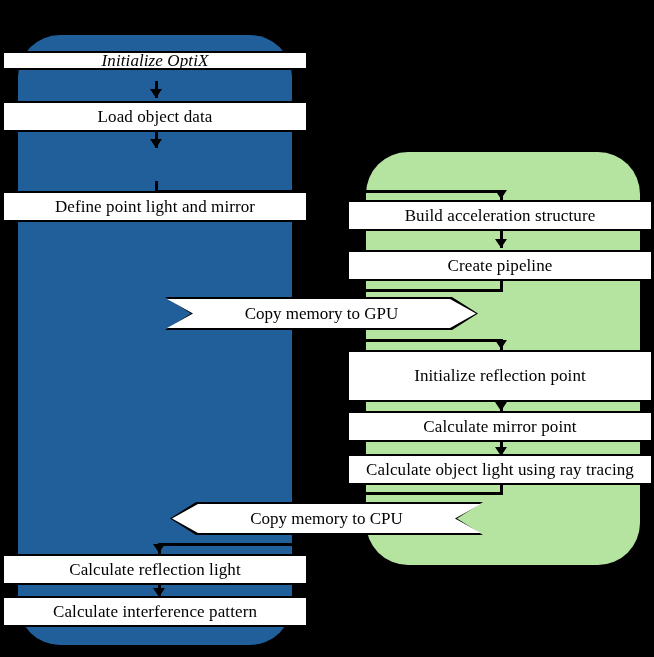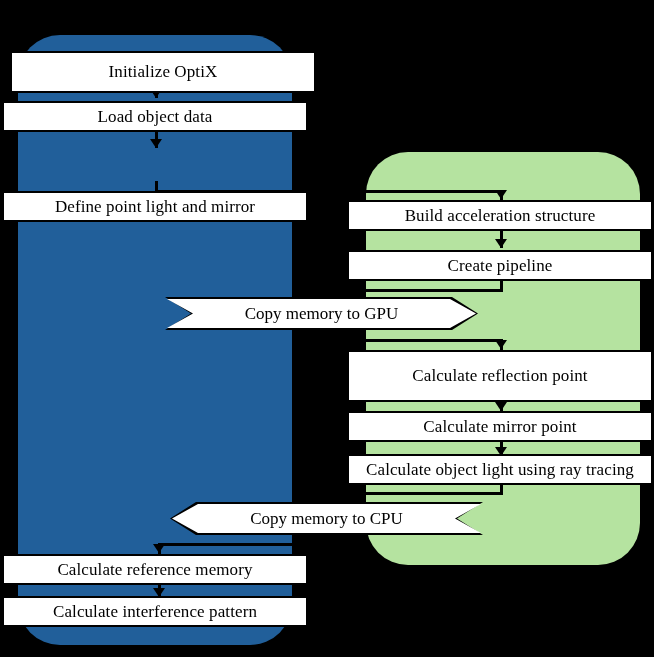--- a/index.html
+++ b/index.html
@@ -146,54 +146,54 @@
   <div class="conn conn-v" style="left:500px; top:484px; height:10px;"></div>
   <div class="conn conn-h" style="left:366px; top:492px; width:137px;"></div>
 
   <div class="conn conn-h" style="left:158px; top:543px; width:138px;"></div>
   <div class="conn conn-v" style="left:158px; top:543px; height:12px;"></div>
   <div class="arrowhead" style="left:153px; top:544px;"></div>
 
   <div class="conn conn-v" style="left:158px; top:585px; height:11px;"></div>
   <div class="arrowhead" style="left:153px; top:588px;"></div>
 
-  <div class="box" style="left:10px; top:51px; width:306px; height:42px;">
+  <div class="box" style="left:2px; top:51px; width:306px; height:19px;font-style:italic;">
     <span>Initialize OptiX</span>
   </div>
 
   <div class="box" style="left:2px; top:101px; width:306px; height:31px;text-align:right;">
     <span>Load object data</span>
   </div>
 
   <div class="box" style="left:2px; top:151px; width:306px; height:31px;margin-top:40px;">
     <span>Define point light and mirror</span>
   </div>
 
   <div class="box" style="left:347px; top:200px; width:306px; height:31px;">
     <span>Build acceleration structure</span>
   </div>
 
   <div class="box" style="left:347px; top:250px; width:306px; height:31px;">
     <span>Create pipeline</span>
   </div>
 
   <div class="box two-line" style="left:347px; top:350px; width:306px; height:52px; flex-direction:column;">
-    <span>Calculate reflection point</span>
+    <span>Initialize reflection point</span>
   </div>
 
   <div class="box" style="left:347px; top:411px; width:306px; height:31px;">
     <span>Calculate mirror point</span>
   </div>
 
   <div class="box" style="left:347px; top:454px; width:306px; height:31px;text-align:right;">
     <span>Calculate object light using ray tracing</span>
   </div>
 
   <div class="box" style="left:2px; top:554px; width:306px; height:31px;">
-    <span>Calculate reference memory</span>
+    <span>Calculate reflection light</span>
   </div>
 
   <div class="box" style="left:2px; top:596px; width:306px; height:31px;">
     <span>Calculate interference pattern</span>
   </div>
 
   <div class="chev-outline r" style="left:165px; top:297px; width:313px; height:33px;"></div>
   <div class="chev chev-right" style="left:167px; top:299px; width:309px; height:29px;">
     <span class="chev-label">Copy memory to GPU</span>
   </div>

